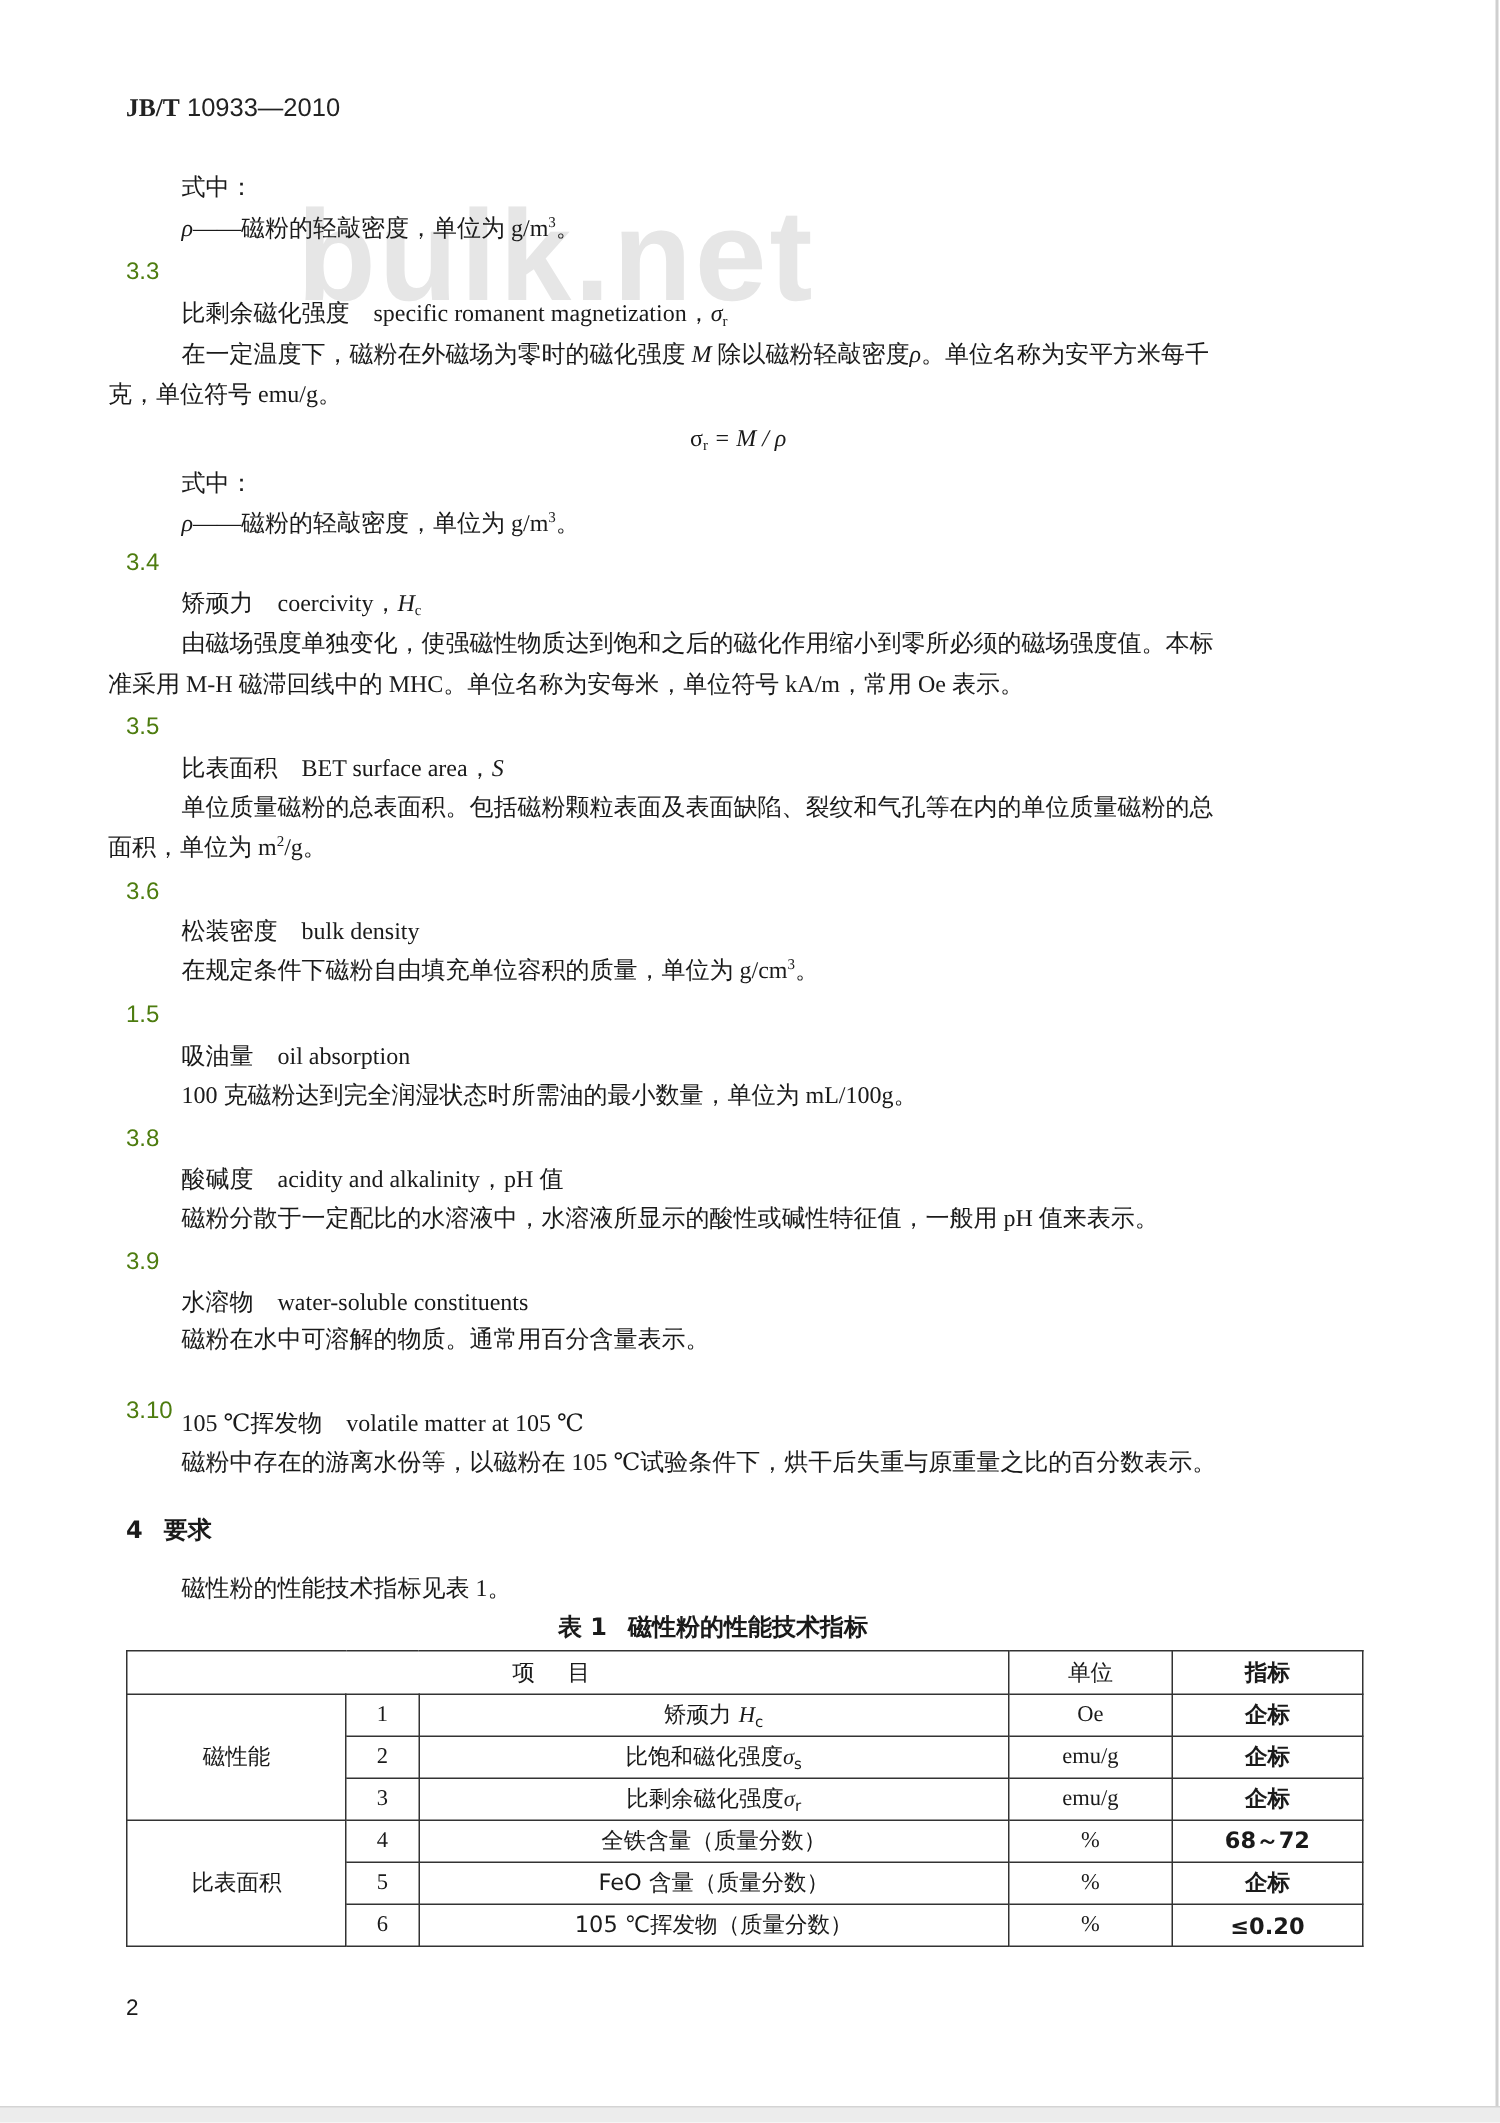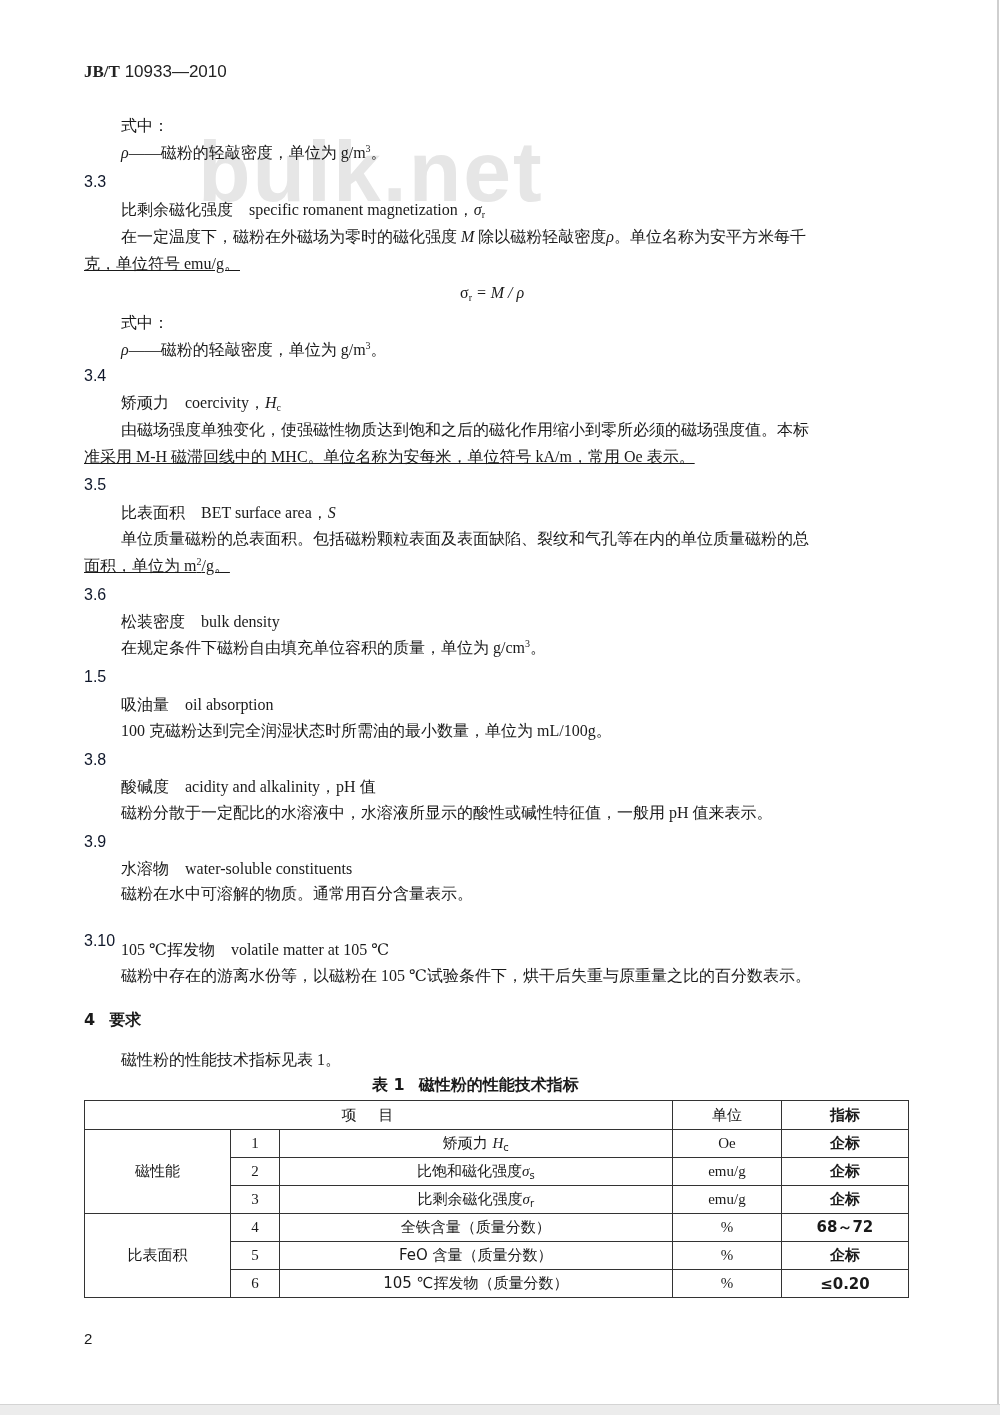--- a/index.html
+++ b/index.html
@@ -17,22 +17,22 @@
     color: #e6e6e6; line-height: 1; z-index: 0; user-select: none;
   }
   .doc-code {
     position: absolute; left: 84px; top: 62px;
     font-family: "Liberation Sans", "DejaVu Sans", sans-serif;
     font-size: 17px; color: #222;
   }
   .doc-code b { font-family: "Liberation Serif", serif; font-weight: bold; }
   .line { position: absolute; font-size: 16px; white-space: nowrap; z-index: 1; line-height: 20px; }
   .ind { left: 121px; }
-  .flush { left: 84px; text-decoration: underline; }
-  .num { left: 84px; font-family: "Liberation Sans", "DejaVu Sans", sans-serif; font-size: 16px; color: #0f172a; }
+  .flush { left: 72px; }
+  .num { left: 84px; font-family: "Liberation Sans", "DejaVu Sans", sans-serif; font-size: 16px; color: #4d7c0f; }
   .term { font-weight: normal; }
   .term .en { margin-left: 16px; }
   .ital { font-style: italic; }
   sup { font-size: 10px; vertical-align: 6px; line-height: 0; }
   sub { font-size: 10px; vertical-align: -3px; line-height: 0; }
   .formula { left: 460px; font-size: 16px; }
   .section-heading { left: 84px; font-family: "DejaVu Sans", "Liberation Sans", sans-serif; font-weight: bold; font-size: 16px; }
   .section-heading .snum { margin-right: 14px; }
   .table-caption { left: 372px; font-family: "DejaVu Sans", "Liberation Sans", sans-serif; font-weight: bold; font-size: 16px; }
   .table-caption .cnum { margin-right: 14px; }

